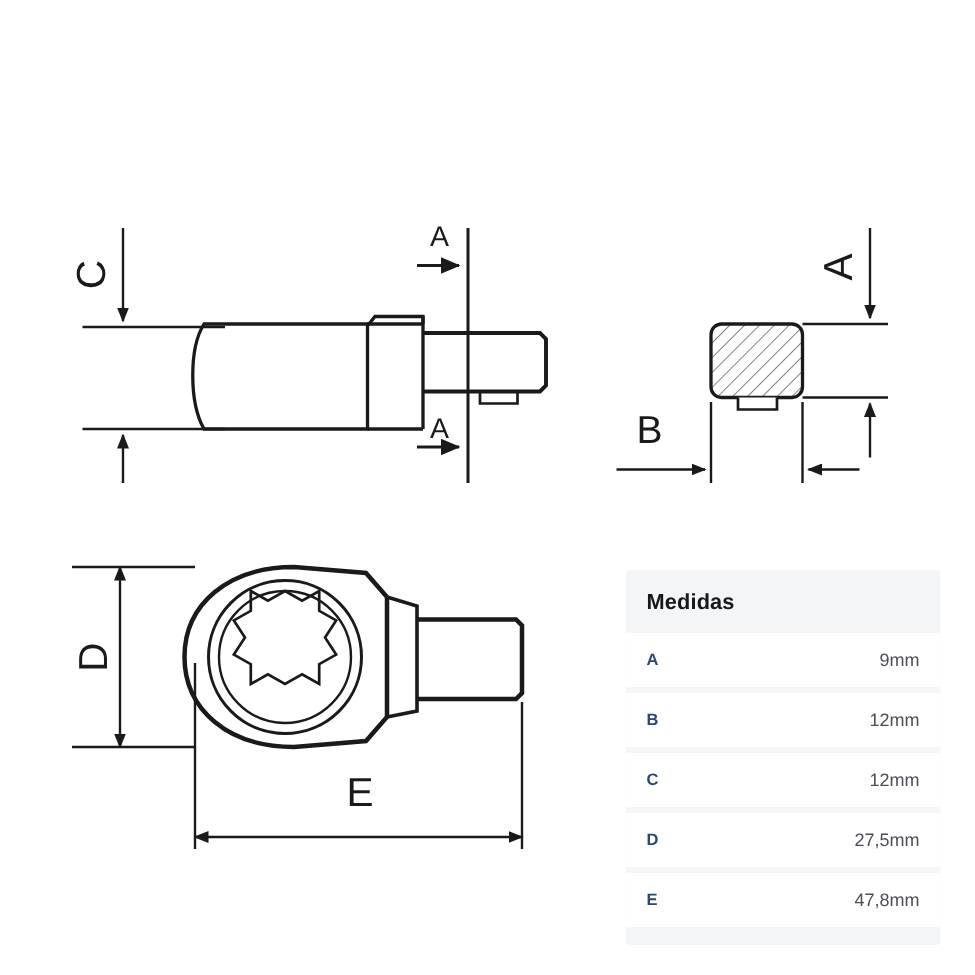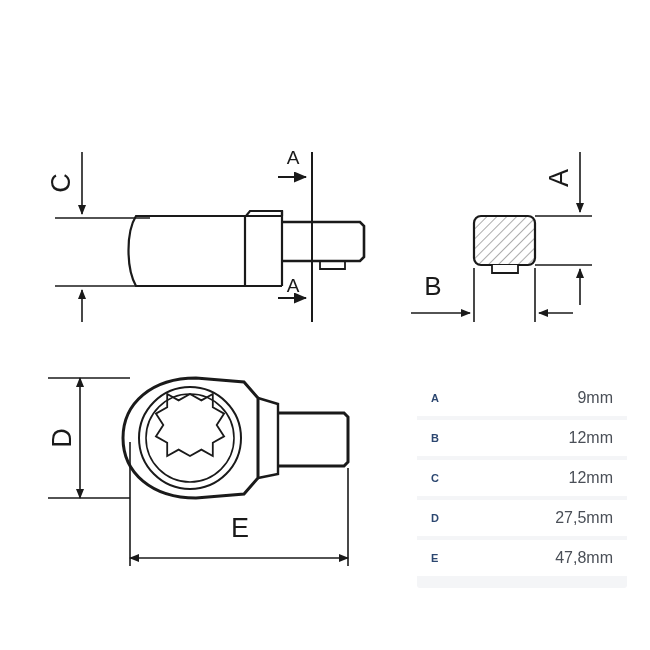--- a/index.html
+++ b/index.html
@@ -54,21 +54,21 @@
     margin-bottom: 4px;
   }
   .measure-row:last-child { margin-bottom: 0; }
   .measure-key {
     font-size: 11px;
     font-weight: bold;
     color: #2c4770;
     letter-spacing: .2px;
   }
   .measure-val {
-    font-size: 16px;
+    font-size: 12px;
     color: #4a4f57;
   }
   .panel-footer {
     height: 12px;
   }
 </style>
 </head>
 <body>
 
 <div id="root">
@@ -160,20 +160,21 @@
       <text x="62" y="438" font-family="'Liberation Sans', sans-serif" font-size="27" fill="#1a1a1a" transform="rotate(-90 62 438)" text-anchor="middle" dominant-baseline="central">D</text>
 
       <line x1="130" y1="442" x2="130" y2="566" stroke="#1a1a1a" stroke-width="1.6"></line>
       <line x1="348" y1="468" x2="348" y2="566" stroke="#1a1a1a" stroke-width="1.6"></line>
       <line x1="130" y1="558" x2="348" y2="558" stroke="#1a1a1a" stroke-width="1.6" marker-start="url(#arrStart)" marker-end="url(#arrEnd)"></line>
       <text x="240" y="537" font-family="'Liberation Sans', sans-serif" font-size="27" fill="#1a1a1a" text-anchor="middle">E</text>
     </g>
   </svg>
 
   <div class="measures-panel">
+    <div class="measures-title">Medidas</div>
     <div class="measures-rows">
 
       <div class="measure-row">
         <span class="measure-key">A</span>
         <span class="measure-val">9mm</span>
       </div>
 
       <div class="measure-row">
         <span class="measure-key">B</span>
         <span class="measure-val">12mm</span>

